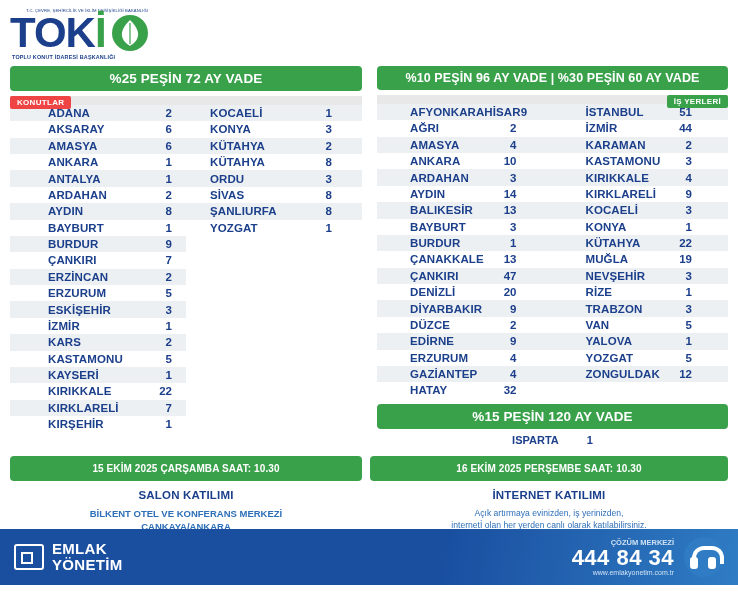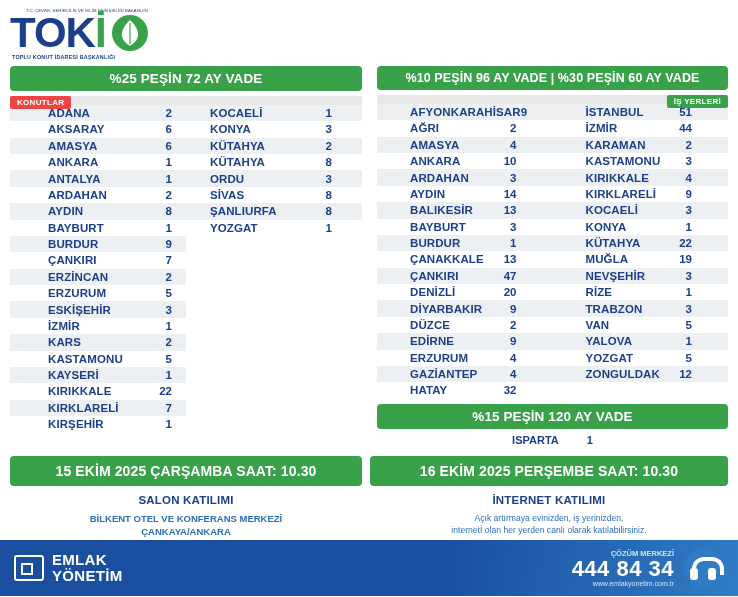--- a/index.html
+++ b/index.html
@@ -71,37 +71,37 @@
   .isparta-banner { margin-top:5px; }
   .isparta-row {
     display:flex; justify-content:center; gap:28px; font-size:11px;
     font-weight:bold; color:#1b3f8b; padding:5px 0 2px 0;
   }
 
   
   .dates { display:flex; padding: 8px 10px 0 10px; gap:8px; }
   .date-bar {
     background:#3aa14b; color:#fff; font-weight:bold; text-align:center;
-    border-radius:4px; padding:7px 0; font-size:14px; letter-spacing:.1px;
+    border-radius:4px; padding:7px 0; font-size:10px; letter-spacing:.1px;
   }
   .d-left { width: 352px; }
   .d-right { flex:1; }
 
   .infos { display:flex; padding: 8px 10px 0 10px; gap:8px; }
   .info-left { width:352px; text-align:center; }
   .info-right { flex:1; text-align:center; }
   .info-head { font-size:11.5px; font-weight:bold; color:#1b3f8b; letter-spacing:.2px;}
   .info-line { font-size:9.5px; color:#2d6fb8; font-weight:bold; margin-top:6px; line-height:13px;}
   .rule { width:170px; height:1px; background:#c7d2dd; margin:5px auto; }
   .info-sm { font-size:8.6px; color:#2d6fb8; line-height:12.5px; margin-top:6px; }
   .info-sm b { color:#1b3f8b; }
 
   
   .footer {
-    position:absolute; bottom:1px; left:0; width:738px; height:56px;
+    position:absolute; bottom:12px; left:0; width:738px; height:56px;
     background:#1a4fa0; color:#fff; display:flex; align-items:center;
     padding: 0 14px;
   }
   .footer::before{
     content:""; position:absolute; left:0; bottom:0; width:738px; height:56px;
     background:linear-gradient(100deg,#1a4fa0 60%, #2f7cc4 100%); z-index:0;
   }
   .f-left { position:relative; z-index:1; display:flex; align-items:center; gap:8px;}
   .f-icon { width:30px; height:26px; border:2px solid #fff; border-radius:3px; position:relative; }
   .f-icon:after{ content:""; position:absolute; left:5px; top:6px; width:8px; height:8px; border:2px solid #fff;}

